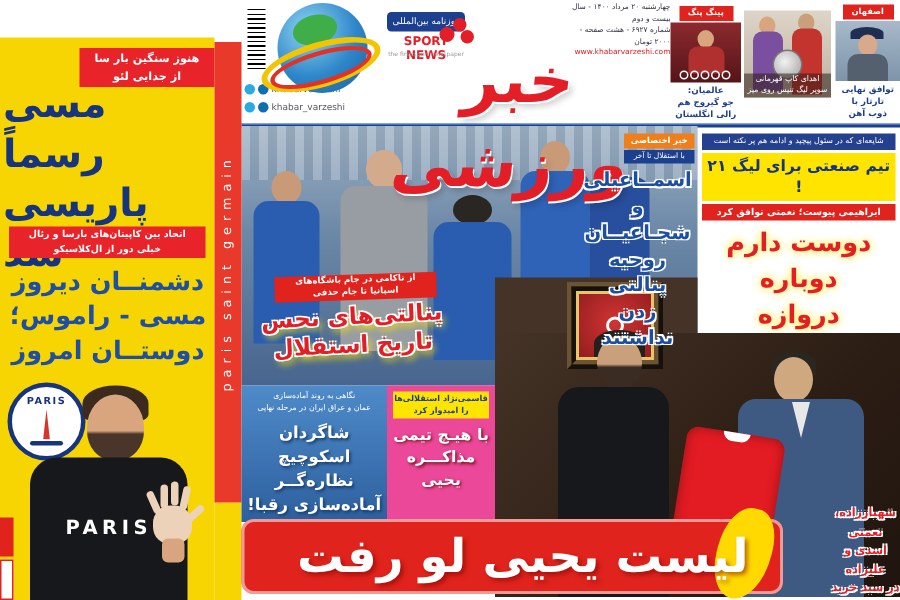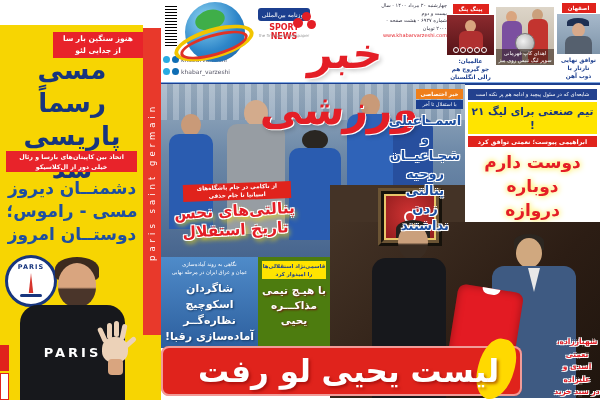--- a/index.html
+++ b/index.html
@@ -6,21 +6,21 @@
   body { background:#e8e8e8; font-family:"DejaVu Sans", sans-serif; }
   .page { position:relative; width:600px; height:400px; background:#fff; overflow:hidden;
           font-family:"DejaVu Sans", sans-serif; }
   .fa { direction:rtl; }
 
   
   .left-col { position:absolute; left:0; top:0; width:143px; height:400px; background:#f7d502;margin-top:25px; }
   .kicker-top { position:absolute; left:53px; top:7px; width:90px; height:26px; background:#e8232a;
     color:#fff; font-size:7.5px; font-weight:bold; text-align:center; line-height:12px; padding-top:1px; }
   .h-messi { position:absolute; left:2px; top:29px; width:140px; color:#17357e; font-size:26px;
-    font-weight:bold; text-align:center; line-height:33px; }
+    font-weight:bold; text-align:left; line-height:33px; }
   .sub-barca { position:absolute; left:2px; top:98px; width:140px; color:#17357e; font-size:10.5px;
     font-weight:bold; text-align:center; line-height:13px; }
   .kicker-mid { position:absolute; left:6px; top:126px; width:131px; height:21px; background:#e8232a;
     color:#fff; font-size:6.3px; font-weight:bold; text-align:center; line-height:10px; padding-top:1px; }
   .h-ramos { position:absolute; left:2px; top:152px; width:140px; color:#1e4fa1; font-size:17px;
     font-weight:bold; text-align:center; line-height:23px; }
 
   .messi { position:absolute; left:0; top:228px; width:143px; height:172px; }
   .psg-roundel { position:absolute; left:5px; top:2px; width:52px; height:52px; border-radius:50%;
     background:#fff; border:3px solid #17357e; text-align:center; }
@@ -169,21 +169,21 @@
   .basket { position:absolute; left:554px; top:336px; width:46px; color:#e41e26; font-size:7.5px;
     font-weight:bold; text-align:center; line-height:12.5px; z-index:6;
     text-shadow:1px 1px 0 #fff,-1px -1px 0 #fff,1px -1px 0 #fff,-1px 1px 0 #fff; }
 
   
   .col-skocic { position:absolute; left:161px; top:257px; width:97px; height:91px;
     background:linear-gradient(#4f8bc9,#2d5f9e); z-index:4; }
   .sk-kick { margin-top:4px; color:#fff; font-size:5.2px; text-align:center; line-height:7.5px; }
   .sk-head { margin-top:5px; color:#fff; font-size:11px; font-weight:bold; text-align:center;
     line-height:16px; text-shadow:1px 1px 2px #173a66; }
-  .col-ghasemi { position:absolute; left:258px; top:257px; width:72px; height:91px; background:#4d7c0f; z-index:4; }
+  .col-ghasemi { position:absolute; left:258px; top:257px; width:72px; height:91px; background:#ec4899; z-index:4; }
   .gh-tab { margin:4px auto 0; width:64px; background:#ffe400; color:#1c3f8f; font-size:5.4px;
     font-weight:bold; text-align:center; line-height:8px; padding:1px 0; }
   .gh-head { margin-top:4px; color:#fff; font-size:10.5px; font-weight:bold; text-align:center;
     line-height:15px; text-shadow:1px 1px 2px #701010; }
 
   
   .banner { position:absolute; left:161px; top:346px; width:361px; height:50px; background:#e0231c;
     border-radius:8px; box-shadow:inset 0 0 0 2px rgba(255,255,255,.55); z-index:7; }
   .banner-yellow { position:absolute; right:8px; top:-8px; width:36px; height:62px; background:#ffd900;
     border-radius:50% 40% 55% 45%; transform:rotate(14deg); }

